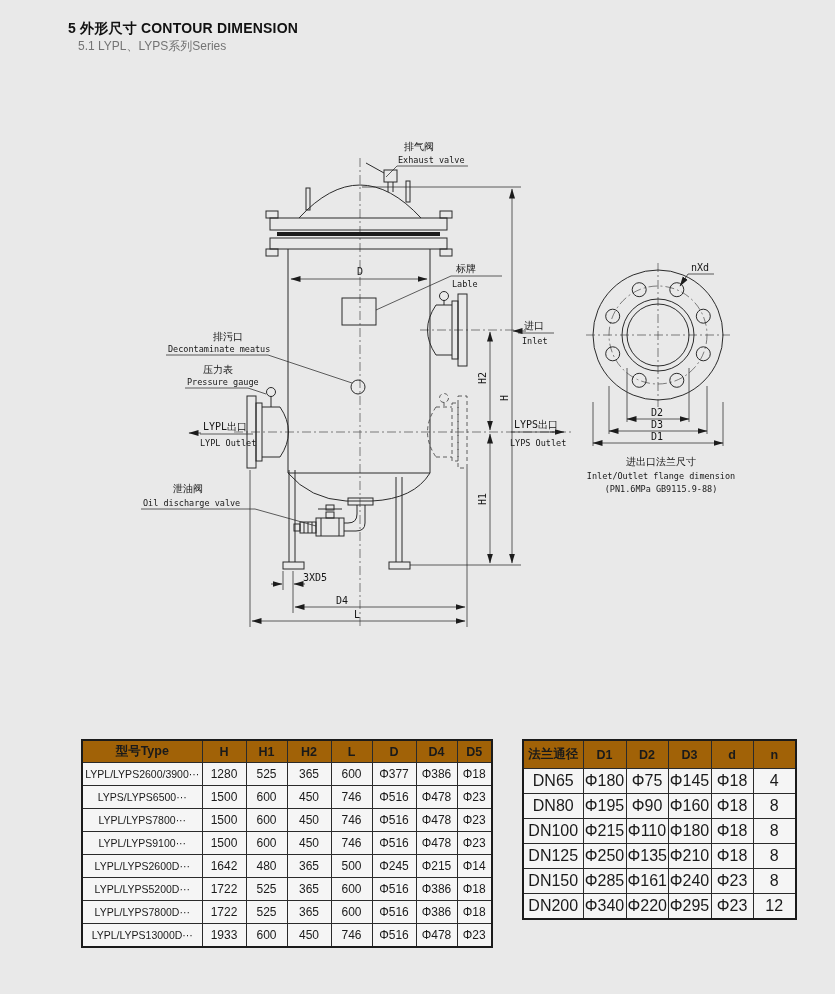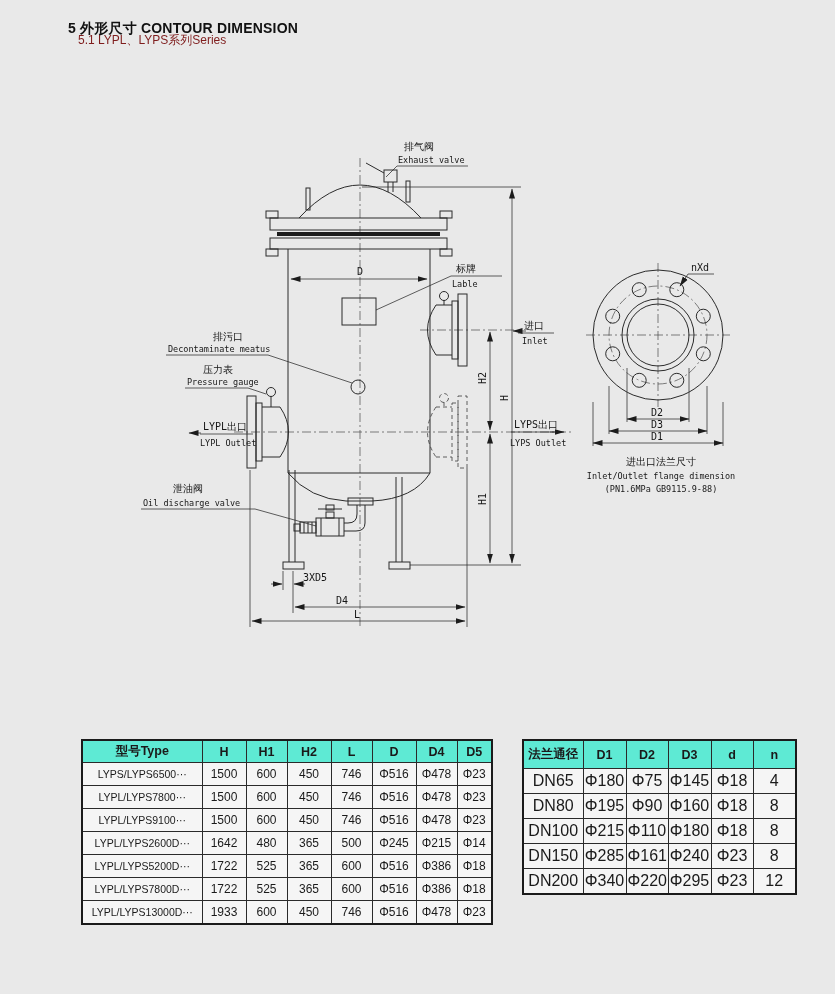--- a/index.html
+++ b/index.html
@@ -6,22 +6,22 @@
   body {
     width:835px; height:994px; position:relative; overflow:hidden;
     background:#e9e9e9; color:#1a1a1a;
     font-family:"Liberation Sans", sans-serif;
   }
   .page-title {
     position:absolute; left:68px; top:20px;
     font-size:14px; font-weight:bold; letter-spacing:0.2px; color:#111;
   }
   .page-subtitle {
-    position:absolute; left:78px; top:32px;
-    font-size:12px; color:#7f1d1d;
+    position:absolute; left:78px; top:38px;
+    font-size:12px; color:#737373;
   }
   svg.drawing { position:absolute; left:0; top:0; }
   svg .ln   { stroke:#2b2b2b; fill:none; stroke-width:1; }
   svg .thin { stroke:#2b2b2b; fill:none; stroke-width:0.75; }
   svg .dim  { stroke:#2b2b2b; fill:none; stroke-width:0.75;
               marker-start:url(#arw); marker-end:url(#arw); }
   svg .arr  { stroke:#2b2b2b; fill:none; stroke-width:0.75; marker-end:url(#arw); }
   svg .cl   { stroke:#4a4a4a; fill:none; stroke-width:0.7; stroke-dasharray:9 3 2 3; }
   svg .hid  { stroke:#3a3a3a; fill:none; stroke-width:0.8; stroke-dasharray:4 3; }
   svg .dark { fill:#1c1c1c; stroke:none; }
@@ -30,21 +30,21 @@
   svg .t-en  { font-size:8.5px; }
   svg .t-dim { font-size:10px; }
   .spec-table {
     position:absolute; border-collapse:collapse; table-layout:fixed;
     background:#f5f5f5; border:2px solid #1b1b1b;
   }
   .spec-table th, .spec-table td {
     border:1px solid #2a2a2a; text-align:center; vertical-align:middle;
     padding:0 1px; overflow:hidden; white-space:nowrap;
   }
-  .spec-table th { background:#5eead4; font-size:12.5px; font-weight:bold;margin-top:19px; }
+  .spec-table th { background:#a16207; font-size:12.5px; font-weight:bold;margin-top:19px; }
   #dim-table th { height:21px; }
   #dim-table td { height:22px; font-size:12px; }
   #dim-table td:first-child { font-size:10.5px; }
   #flg-table th { height:27px; }
   #flg-table td { height:24px; font-size:16px; }
 </style>
 </head>
 <body>
 
 <div class="page-title">5 外形尺寸 CONTOUR DIMENSION</div>
@@ -282,20 +282,30 @@
         <th>H1</th>
         <th>H2</th>
         <th>L</th>
         <th>D</th>
         <th>D4</th>
         <th>D5</th>
       </tr>
     </thead>
     <tbody>
       <tr>
+        <td>LYPL/LYPS2600/3900···</td>
+        <td>1280</td>
+        <td>525</td>
+        <td>365</td>
+        <td>600</td>
+        <td>Φ377</td>
+        <td>Φ386</td>
+        <td>Φ18</td>
+      </tr>
+      <tr>
         <td>LYPS/LYPS6500···</td>
         <td>1500</td>
         <td>600</td>
         <td>450</td>
         <td>746</td>
         <td>Φ516</td>
         <td>Φ478</td>
         <td>Φ23</td>
       </tr>
       <tr>
@@ -399,20 +409,28 @@
       </tr>
       <tr>
         <td>DN100</td>
         <td>Φ215</td>
         <td>Φ110</td>
         <td>Φ180</td>
         <td>Φ18</td>
         <td>8</td>
       </tr>
       <tr>
+        <td>DN125</td>
+        <td>Φ250</td>
+        <td>Φ135</td>
+        <td>Φ210</td>
+        <td>Φ18</td>
+        <td>8</td>
+      </tr>
+      <tr>
         <td>DN150</td>
         <td>Φ285</td>
         <td>Φ161</td>
         <td>Φ240</td>
         <td>Φ23</td>
         <td>8</td>
       </tr>
       <tr>
         <td>DN200</td>
         <td>Φ340</td>

